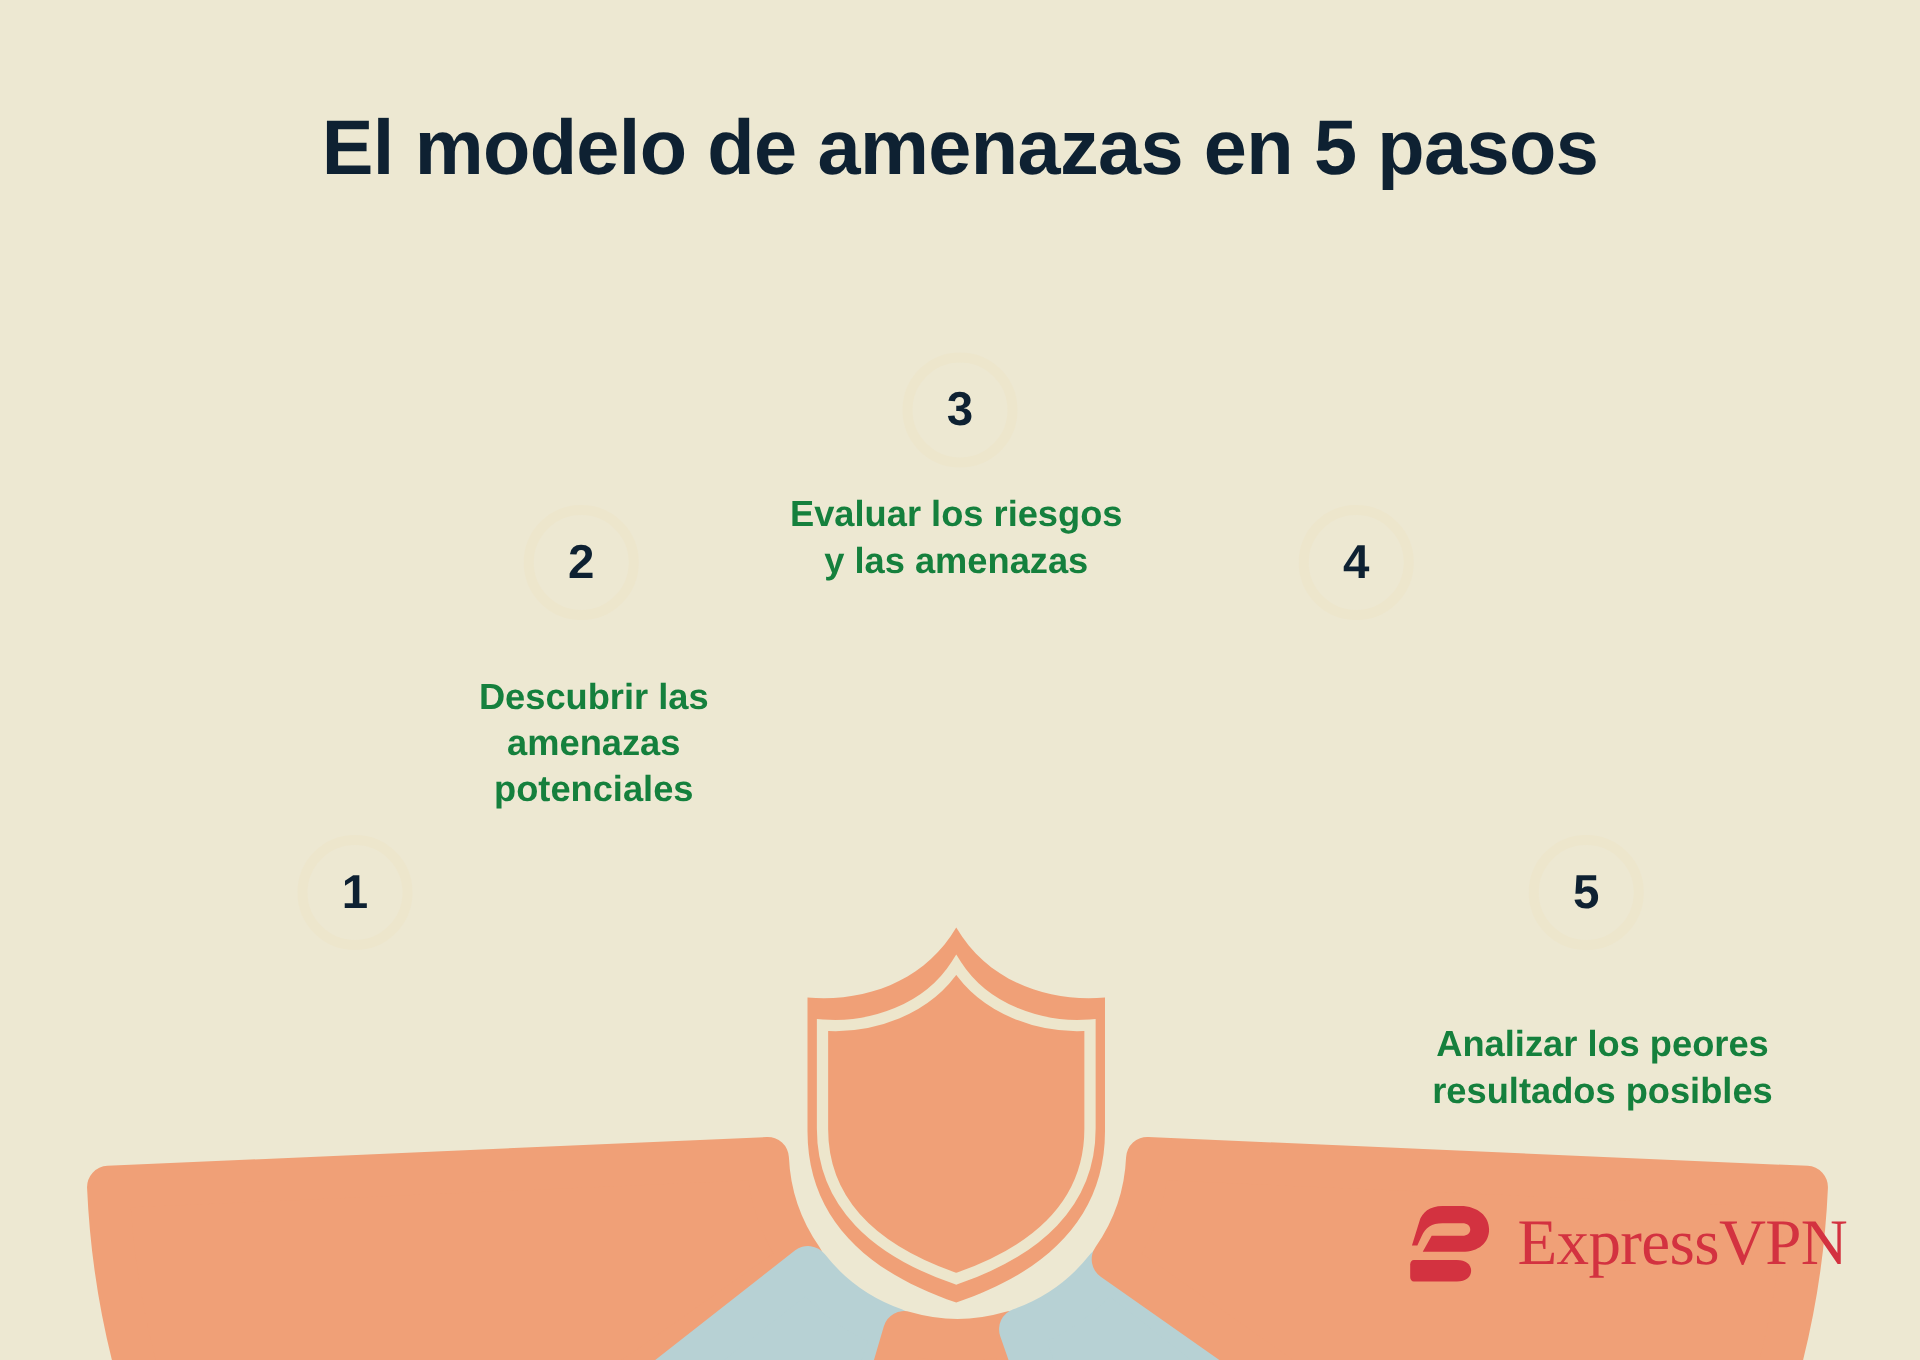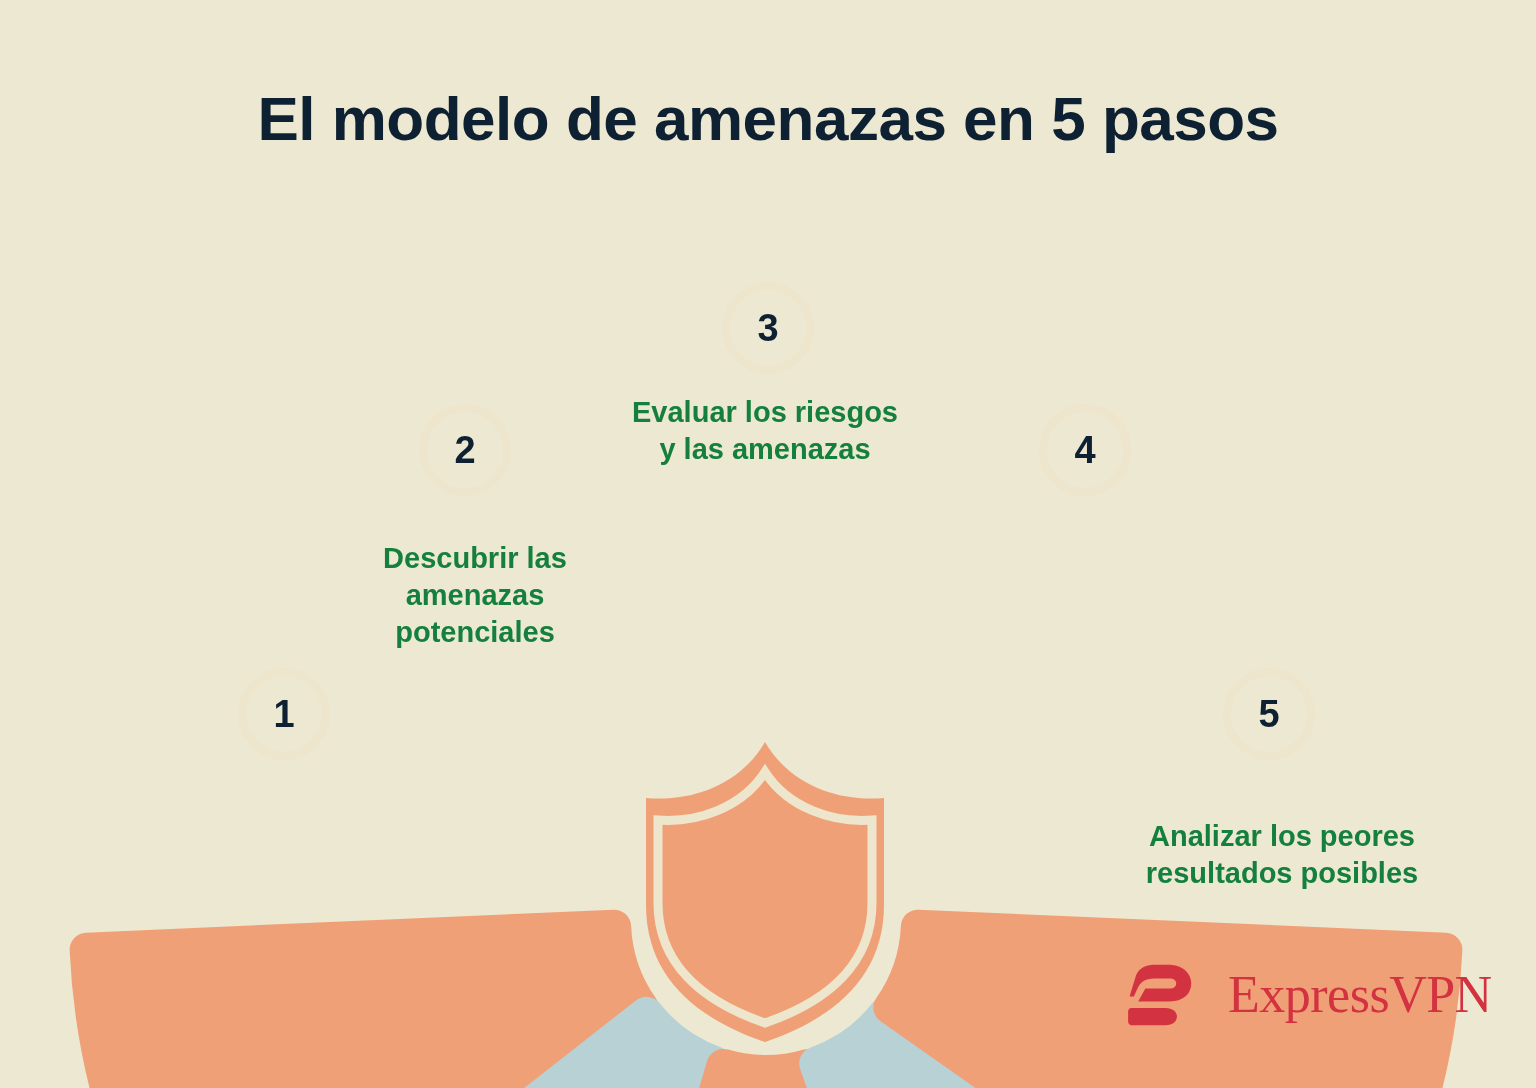--- a/index.html
+++ b/index.html
@@ -61,21 +61,21 @@
     font-size: 38px;
     font-weight: bold;
     color: #0E2132;
   }
   .logo {
     position: absolute;
     left: 1128px;
     top: 962px;
     display: flex;
     align-items: center;
-    gap: 28px;
+    gap: 14px;
   }
   .logo-mark {
     width: 72px;
     height: 66px;
     display: block;
   }
   .logo-text {
     font-family: "Liberation Serif", serif;
     font-size: 52px;
     color: #D33240;

